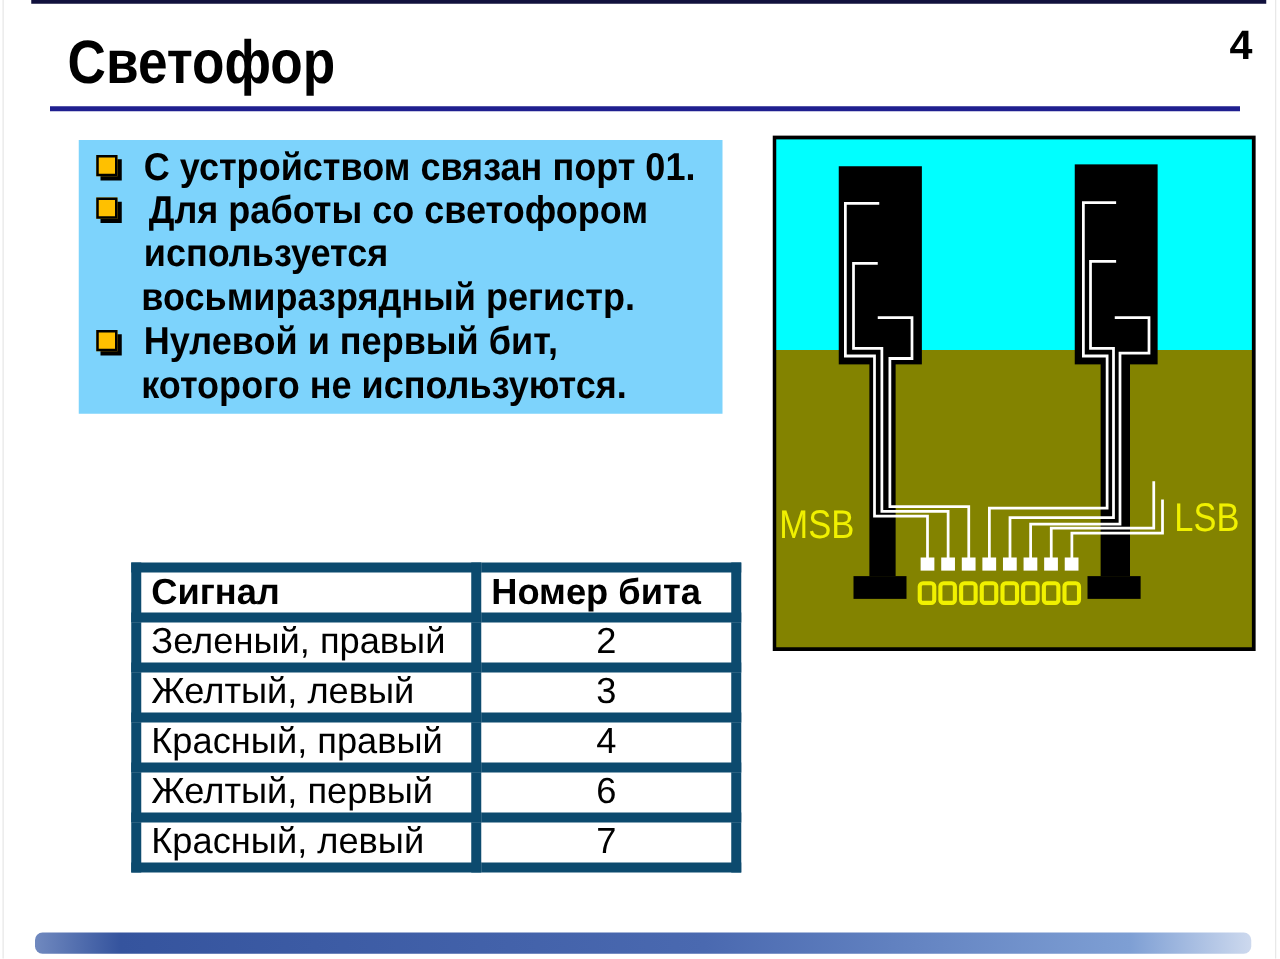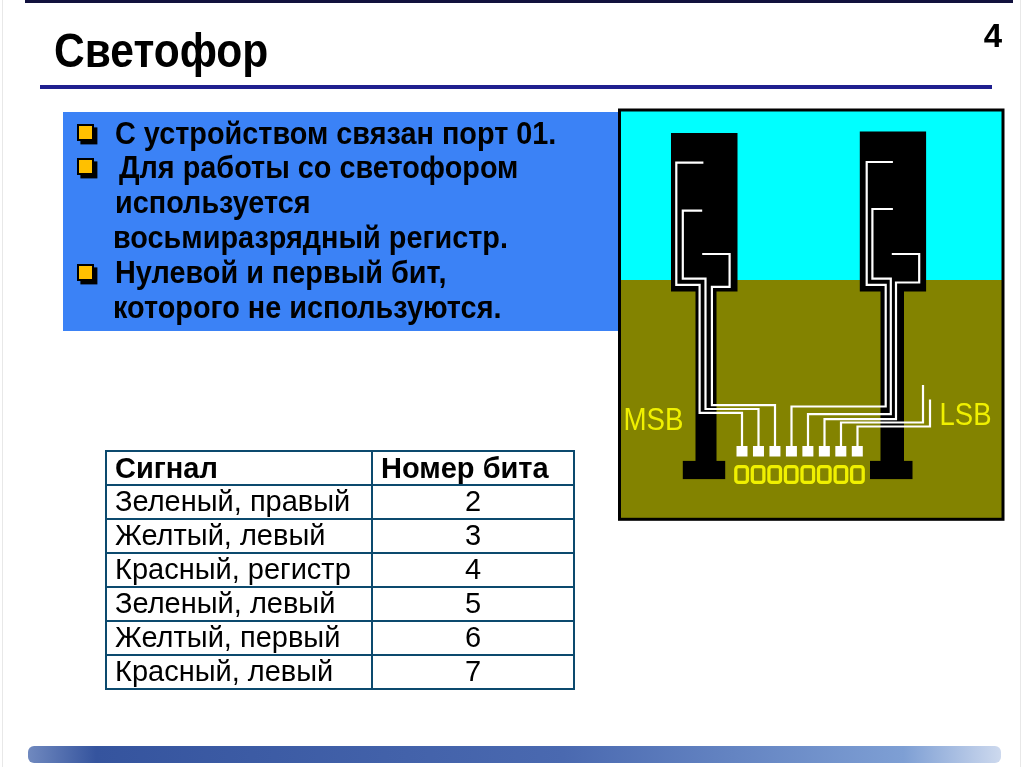--- a/index.html
+++ b/index.html
@@ -3,25 +3,25 @@
 <meta charset="utf-8">
 <style>
 html,body{margin:0;padding:0;}
 body{width:1024px;height:767px;position:relative;background:#ffffff;font-family:"Liberation Sans",sans-serif;overflow:hidden;}
 #edgeL{position:absolute;left:2px;top:0;width:1px;height:767px;background:#e8e8e8;}
 #edgeR{position:absolute;left:1020px;top:0;width:1px;height:767px;background:#e8e8e8;}
 #topline{position:absolute;left:25px;top:0;width:988px;height:3px;background:#11113d;}
 #title{position:absolute;left:54px;top:26px;font-size:49px;font-weight:bold;color:#000;line-height:1;transform:scaleX(0.868);transform-origin:left top;white-space:nowrap;}
 #pagenum{position:absolute;left:960px;top:19px;width:42px;text-align:right;font-size:33px;font-weight:bold;color:#000;line-height:1;}
 #rule{position:absolute;left:40px;top:85px;width:952px;height:4px;background:#1f1f8f;}
-#obox{position:absolute;left:63px;top:112px;width:557px;height:219px;background:#3b82f6;}
+#obox{position:absolute;left:63px;top:112px;width:515px;height:219px;background:#7dd3fc;}
 .oline{position:absolute;left:0;font-size:31px;font-weight:bold;color:#000;white-space:pre;line-height:1;transform:scaleX(0.93);transform-origin:left top;}
 .blt{position:absolute;width:13px;height:13px;border:2px solid #000;background:#ffc000;box-shadow:3.4px 3.4px 0 0 #000;}
 #tbl{position:absolute;left:105px;top:450px;border-collapse:collapse;}
-#tbl td{border:2px solid #0c4a6e;font-size:29px;line-height:26px;color:#000;padding:0;height:32px;vertical-align:middle;}
+#tbl td{border:8px solid #0c4a6e;font-size:29px;line-height:26px;color:#000;padding:0;height:32px;vertical-align:middle;}
 #tbl tr:not(.hd) td{height:29px;padding-bottom:3px;}
 #tbl td.c1{width:256px;padding-left:8px;text-align:left;}
 #tbl td.c2{width:199px;text-align:center;border-radius:10px;}
 #tbl tr.hd td{font-weight:bold;}
 #fig{position:absolute;left:618px;top:108px;}
 #botbar{position:absolute;left:28px;top:746px;width:973px;height:17px;border-radius:6px;background:linear-gradient(to right,#7089bf 0%,#35549e 7%,#4a69b0 55%,#7e9fd4 90%,#cdd9ee 100%);}
 </style>
 </head>
 <body>
 <div id="edgeL"></div>
@@ -49,26 +49,22 @@
       </tr>
   <tr>
         <td class="c1">Зеленый, правый</td>
         <td class="c2">2</td>
       </tr>
   <tr>
         <td class="c1">Желтый, левый</td>
         <td class="c2">3</td>
       </tr>
   <tr>
-        <td class="c1">Красный, регистр</td>
+        <td class="c1">Красный, правый</td>
         <td class="c2">4</td>
-      </tr>
-  <tr>
-        <td class="c1">Зеленый, левый</td>
-        <td class="c2">5</td>
       </tr>
   <tr>
         <td class="c1">Желтый, первый</td>
         <td class="c2">6</td>
       </tr>
   <tr>
         <td class="c1">Красный, левый</td>
         <td class="c2">7</td>
       </tr>
 </tbody>

